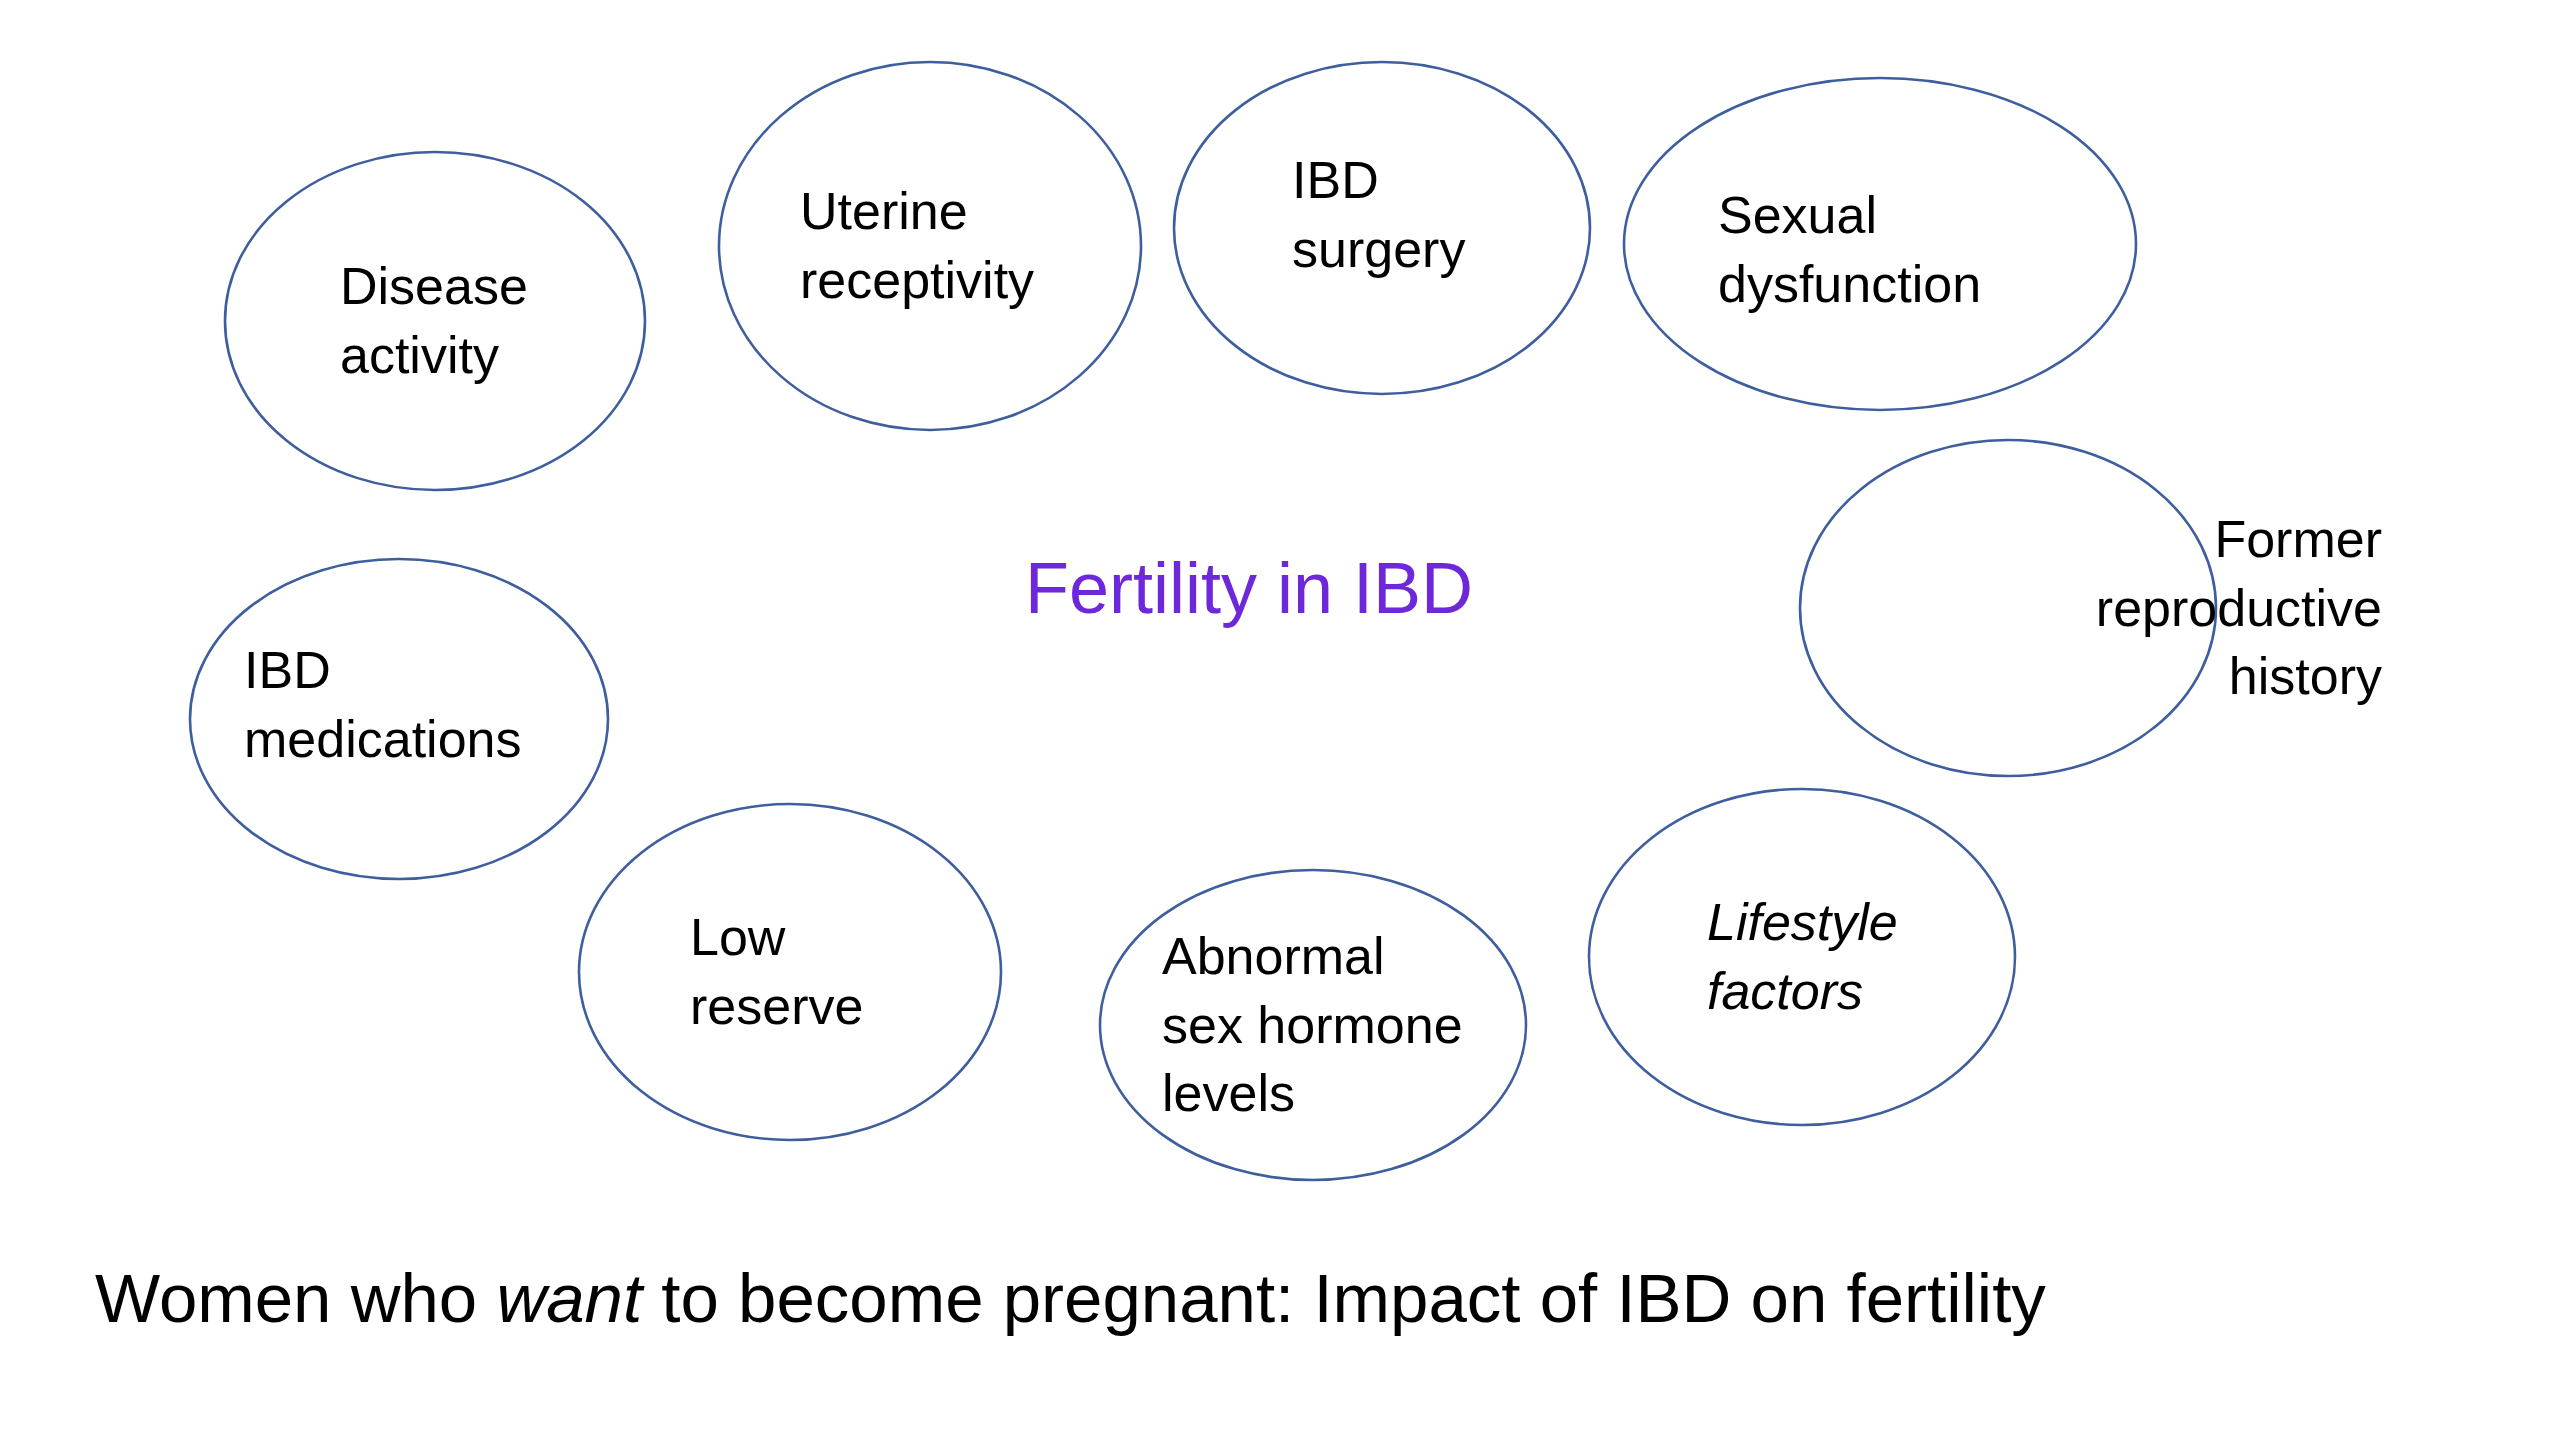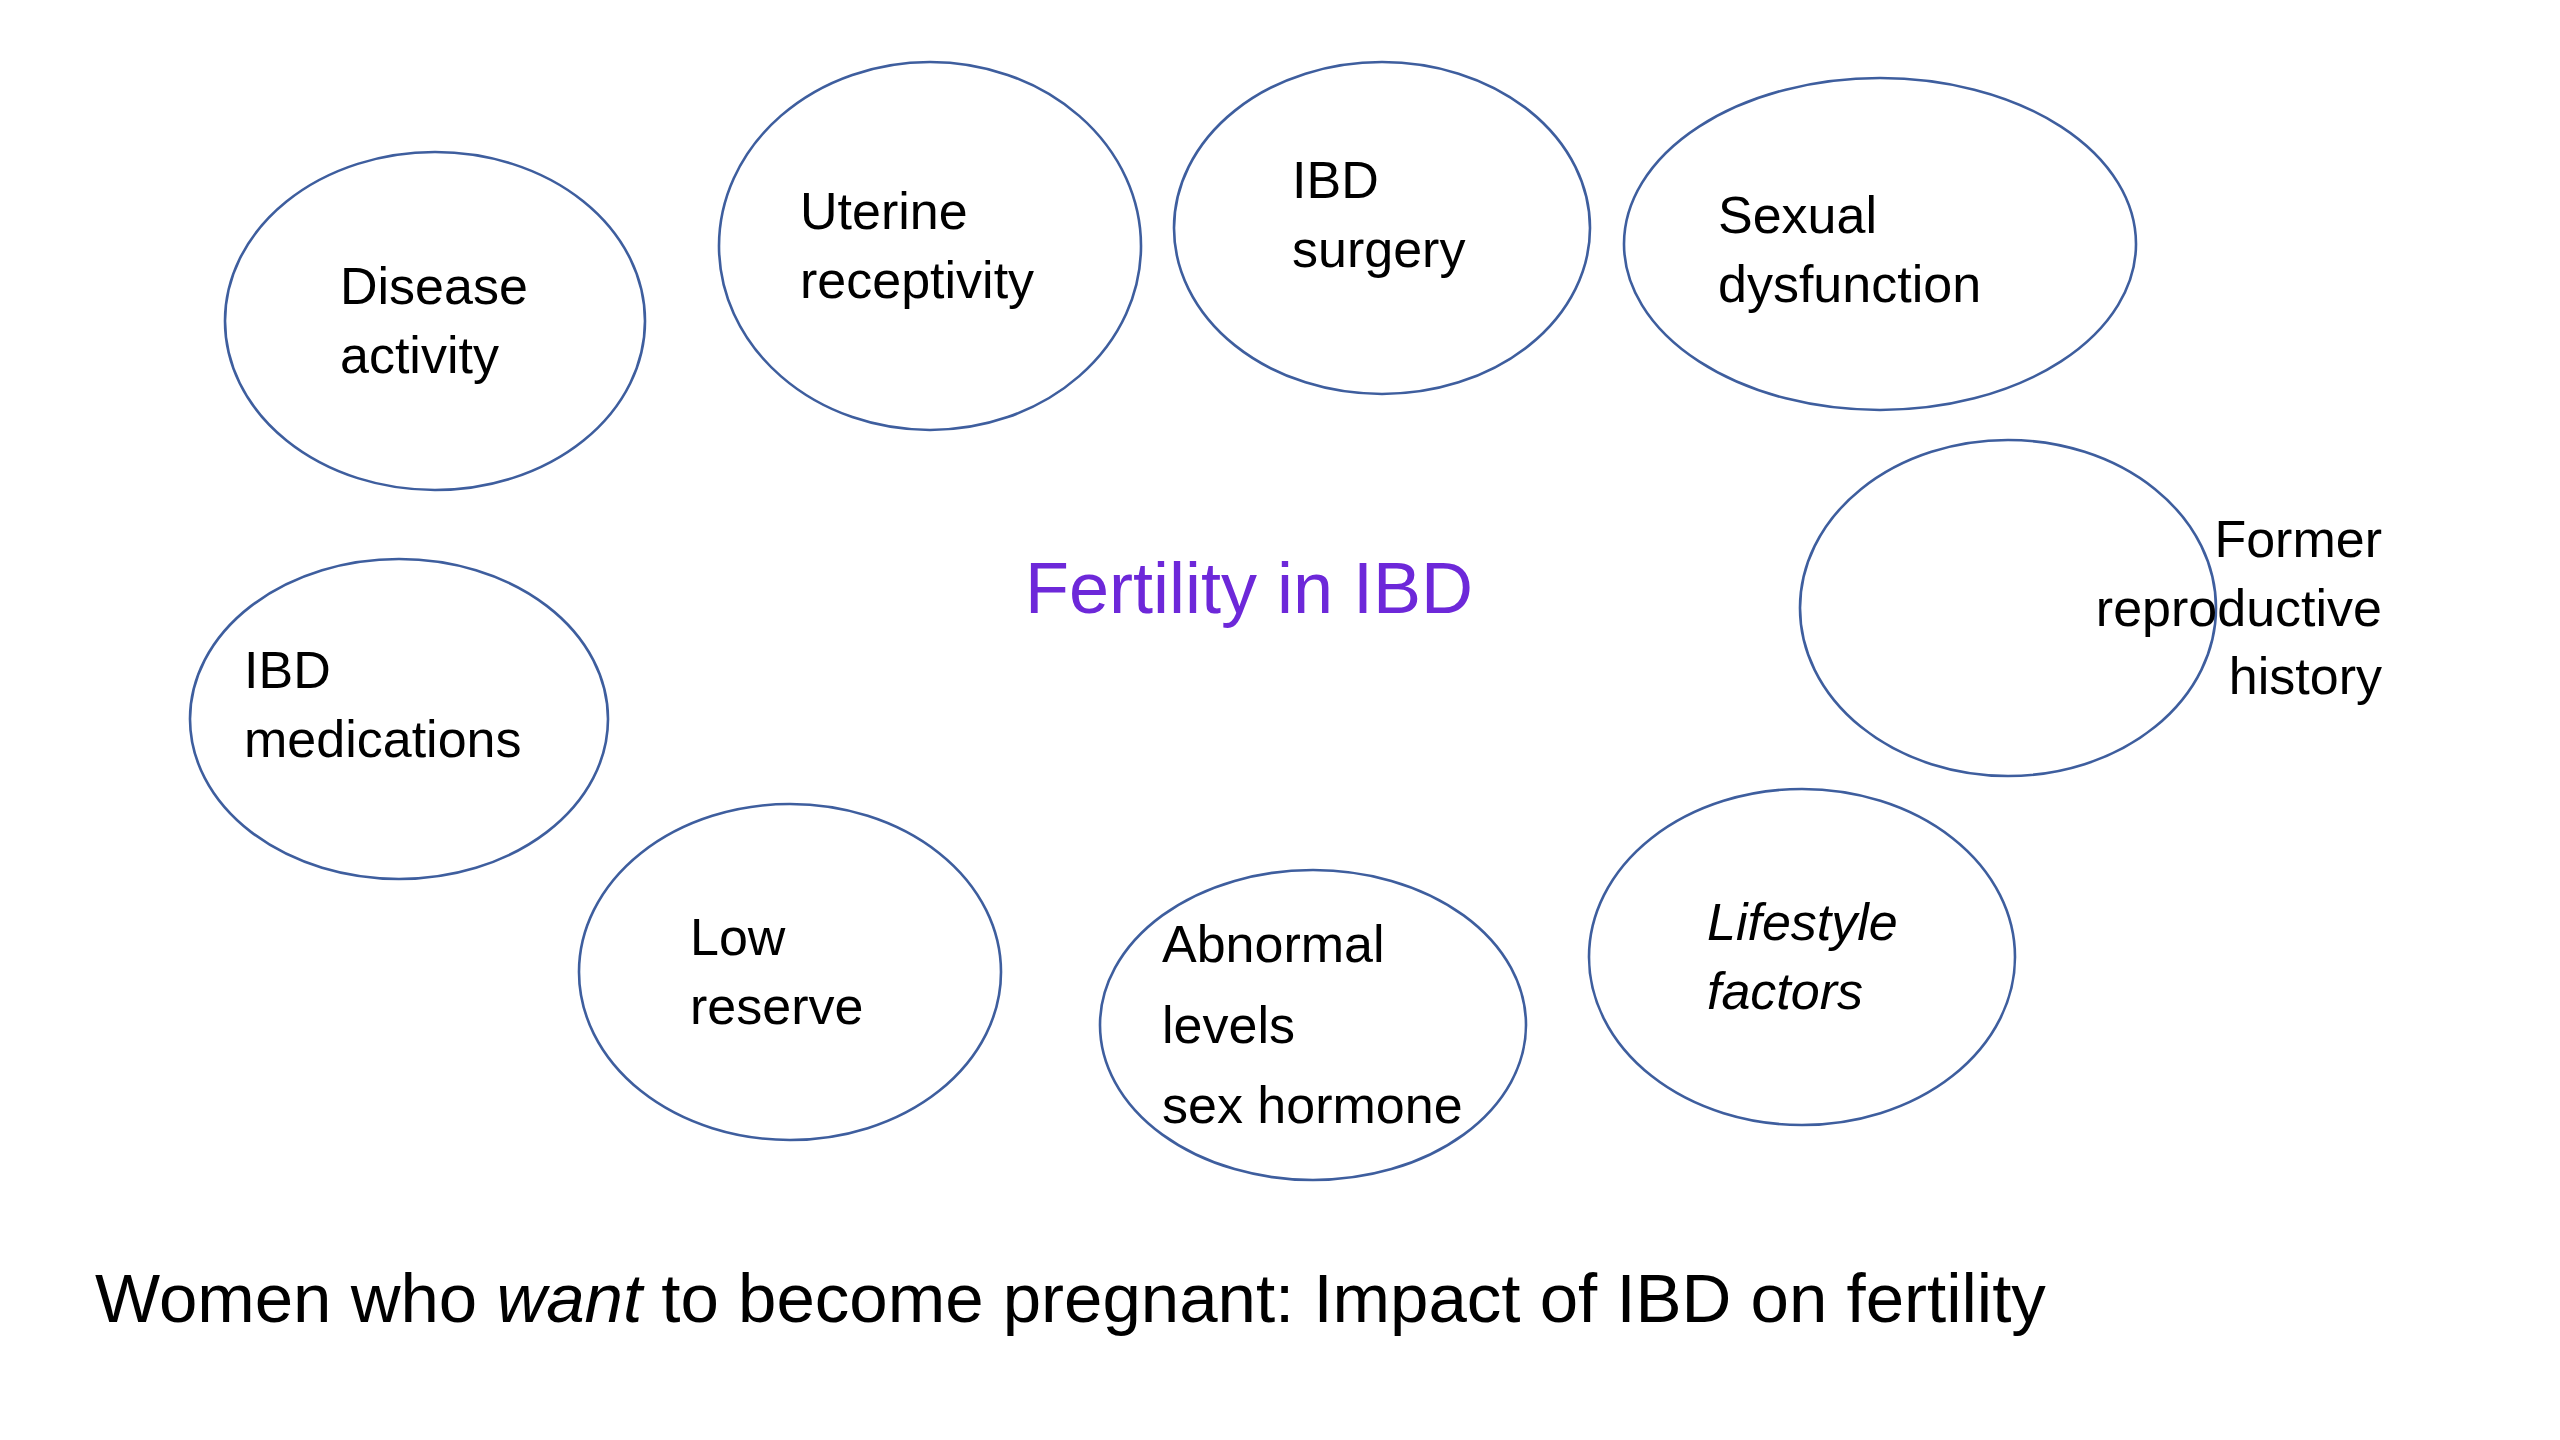--- a/index.html
+++ b/index.html
@@ -101,24 +101,24 @@
         <span class="line">history</span>
       </div>
       <div class="node" style="left: 244px; top: 585px; width: 520px; height: 240px; text-align: left;">
         <span class="line">IBD</span>
         <span class="line">medications</span>
       </div>
       <div class="node" style="left: 690px; top: 852px; width: 520px; height: 240px; text-align: left;">
         <span class="line">Low</span>
         <span class="line">reserve</span>
       </div>
-      <div class="node" style="left: 1162px; top: 905px; width: 520px; height: 240px; text-align: left; gap: 12px;">
+      <div class="node" style="left: 1162px; top: 905px; width: 520px; height: 240px; text-align: left;">
         <span class="line">Abnormal</span>
+        <span class="line">sex hormone</span>
         <span class="line">levels</span>
-        <span class="line">sex hormone</span>
       </div>
       <div class="node" style="left: 1707px; top: 837px; width: 520px; height: 240px; text-align: left; font-style: italic;">
         <span class="line">Lifestyle</span>
         <span class="line">factors</span>
       </div>
     </div>
 
   <div class="center-title" id="center-title" style="left: 1025px; top: 540px;">
     <span class="line">Fertility in</span>
     <span class="line">IBD</span>

